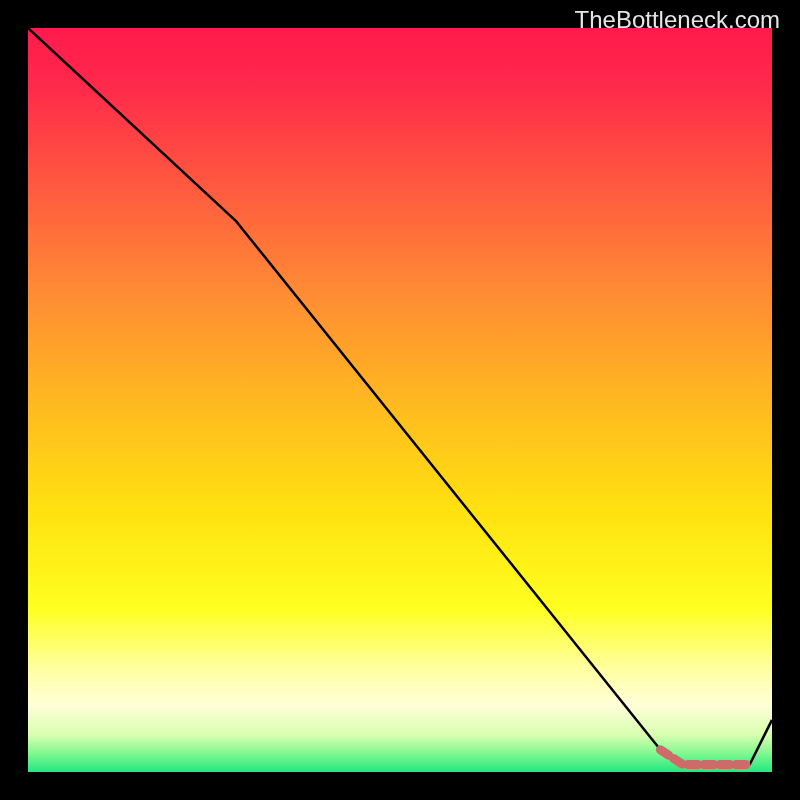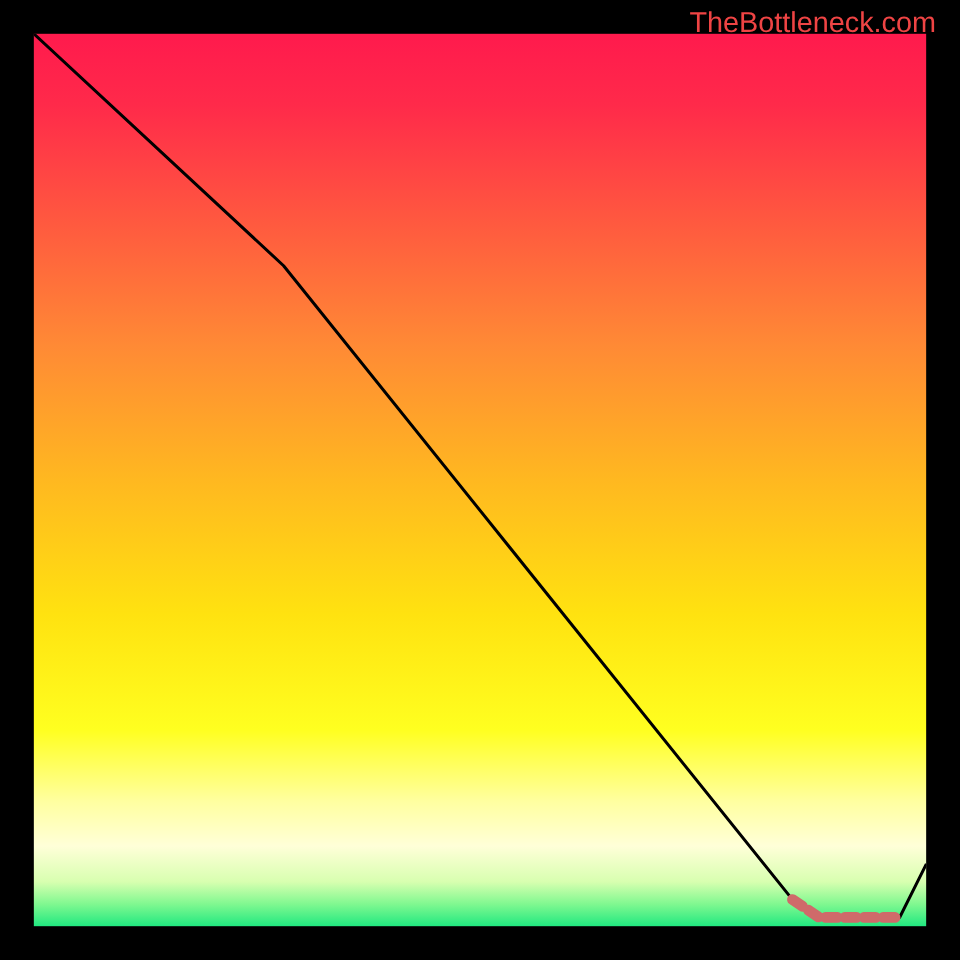--- a/index.html
+++ b/index.html
@@ -14,21 +14,21 @@
   .frame {
     position: relative;
     width: 800px;
     height: 800px;
     background: #000;
   }
   .watermark {
     position: absolute;
     top: 6px;
     right: 20px;
-    color: #ef4444;
+    color: #e5e5e5;
     font-size: 24px;
     font-weight: 400;
     letter-spacing: 0px;
   }
   .plot {
     position: absolute;
     left: 28px;
     top: 28px;
     width: 744px;
     height: 744px;

